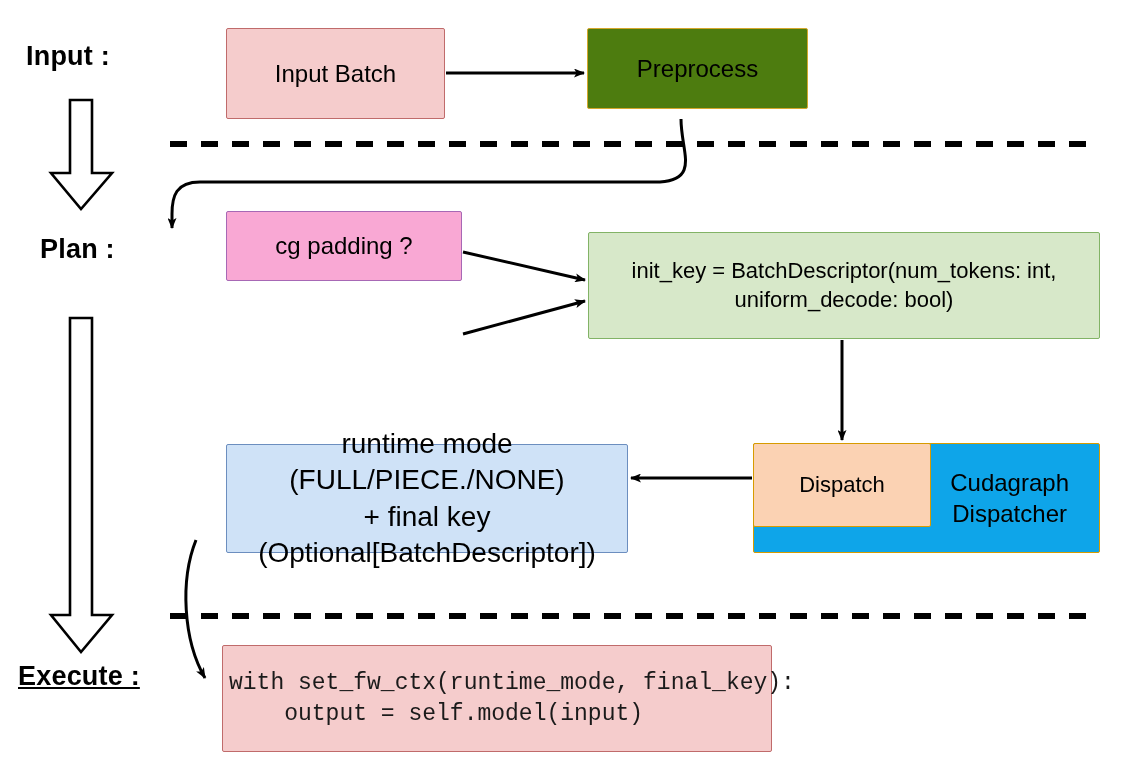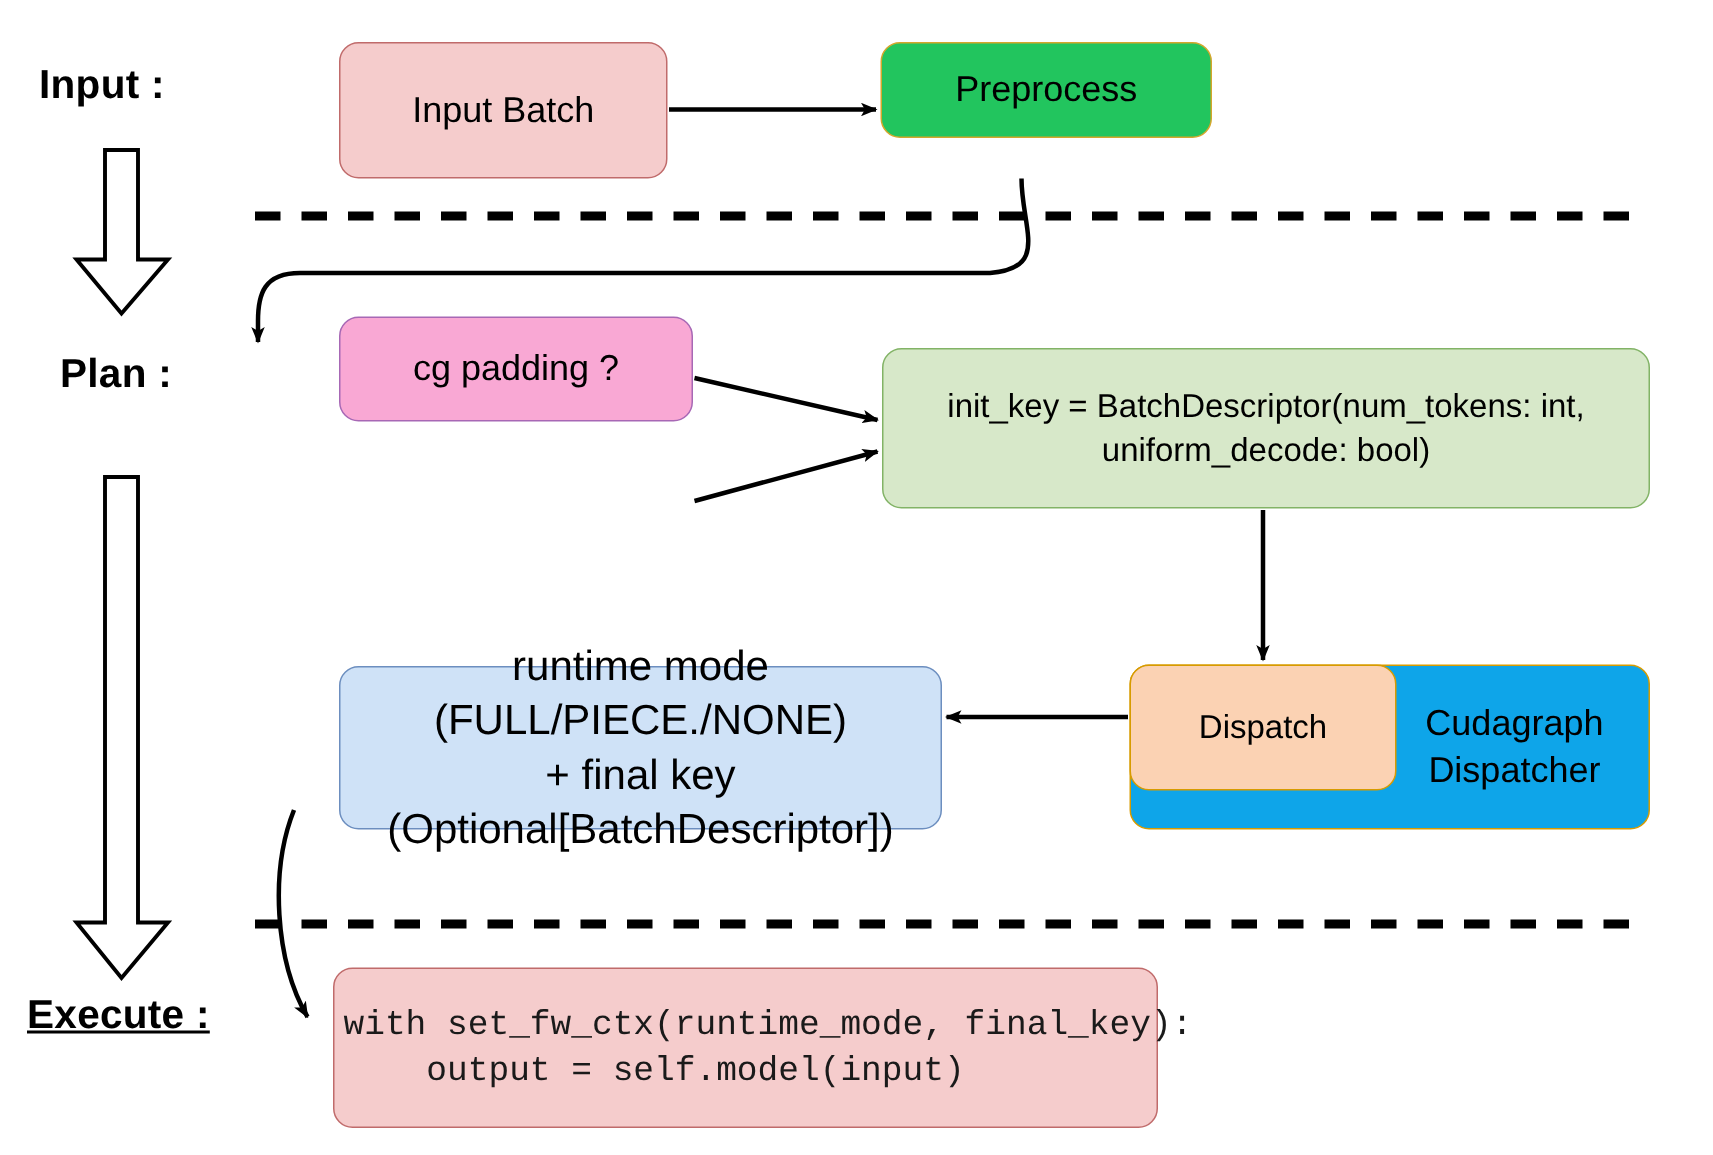--- a/index.html
+++ b/index.html
@@ -18,41 +18,41 @@
     font-weight:bold;
     font-size:27px;
     color:#000;
     white-space:nowrap;
     letter-spacing:0.2px;
   }
 
   .node {
     position:absolute;
     box-sizing:border-box;
-    border-radius:13px;
+    border-radius:2px;
     border:1.6px solid;
     display:flex;
     align-items:center;
     justify-content:center;
     text-align:center;
     color:#000;
     line-height:1.30;
   }
   .node .txt { display:block; padding:0 8px; }
 
   
   #n-input-batch {
     left:226px; top:28px; width:219px; height:91px;
     background:#f5cccc; border-color:#c06b6b;
     font-size:24px;
   }
   
   #n-preprocess {
-    left:587px; top:28px; width:221px; height:64px;
-    background:#22c55e; border-color:#d4a72c;
+    left:587px; top:28px; width:221px; height:81px;
+    background:#4d7c0f; border-color:#d4a72c;
     font-size:24px;
   }
   
   #n-cg-padding {
     left:226px; top:211px; width:236px; height:70px;
     background:#f9a8d4; border-color:#a768b5;
     font-size:24px;
   }
   
   #n-uniform-decode {

